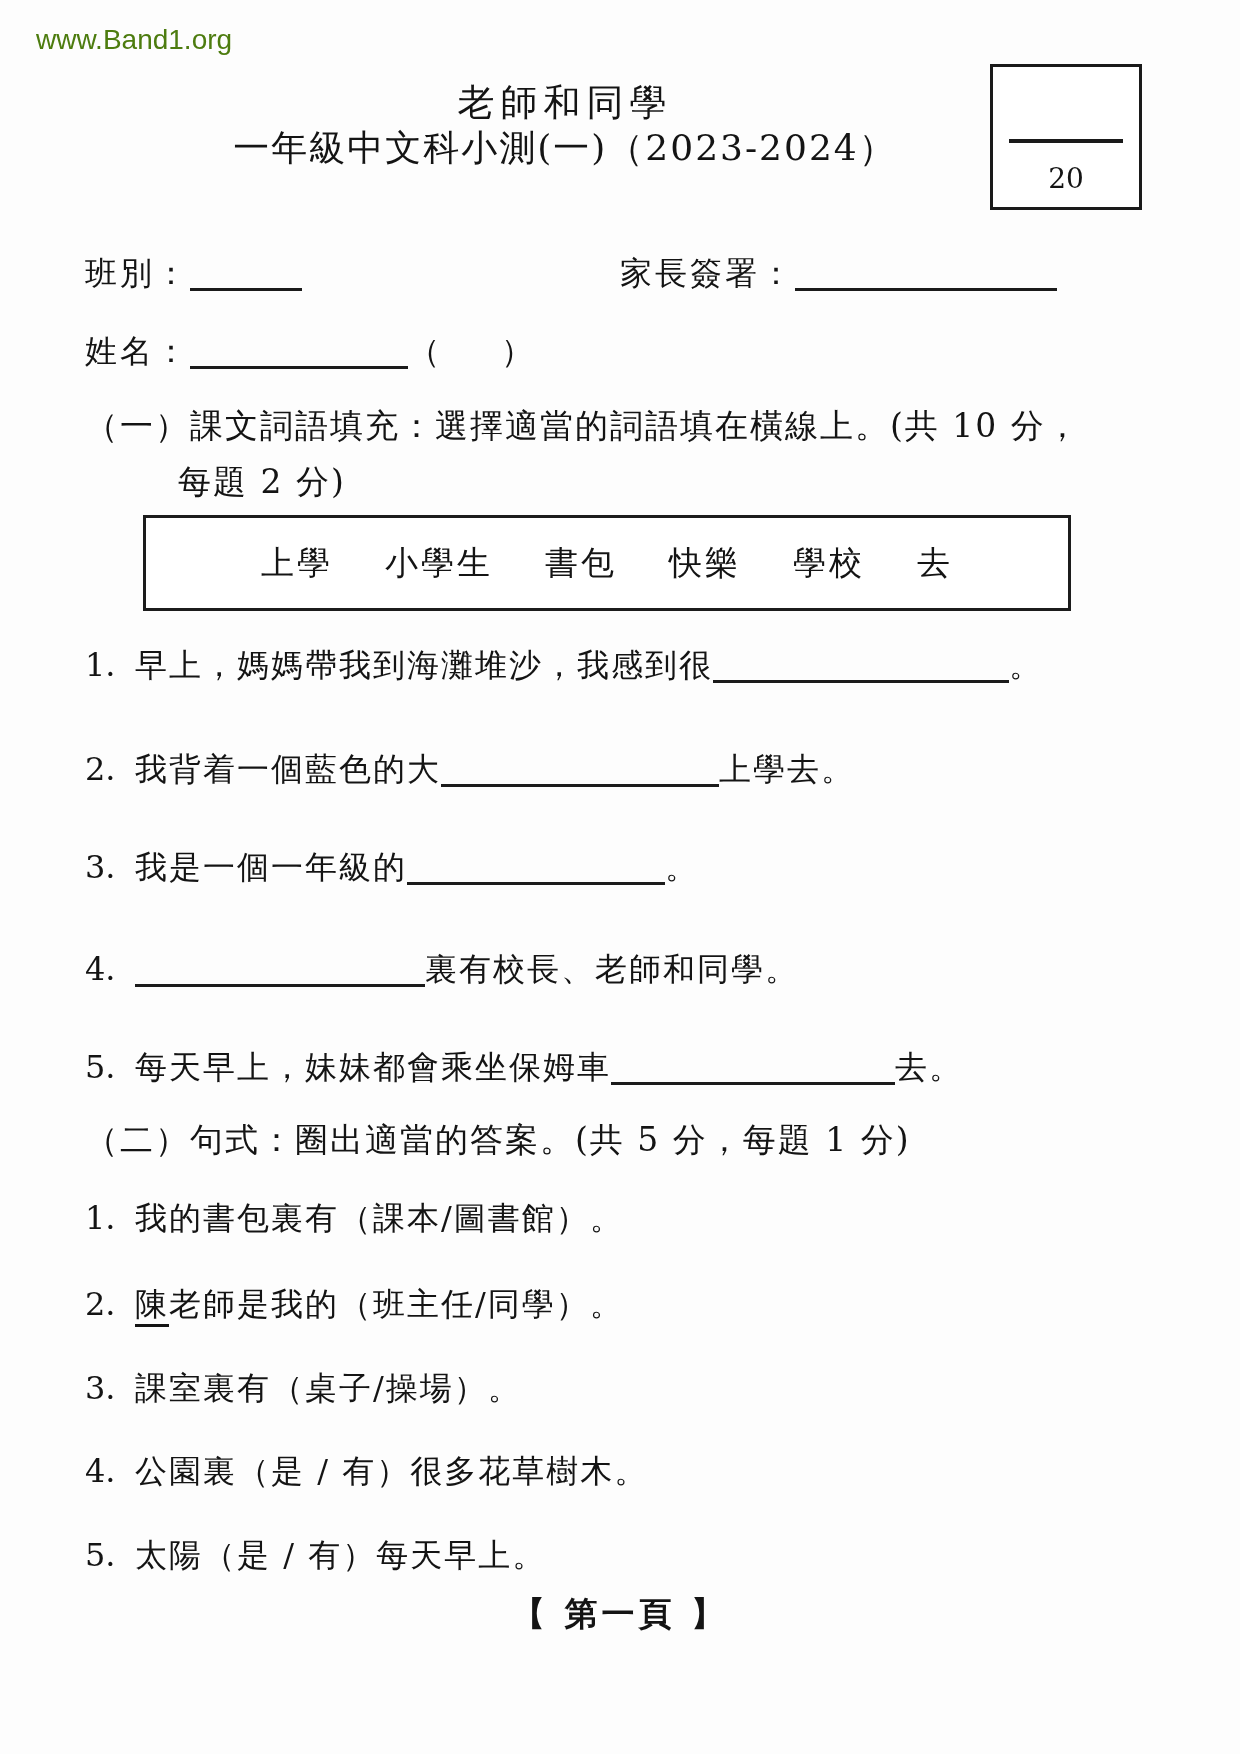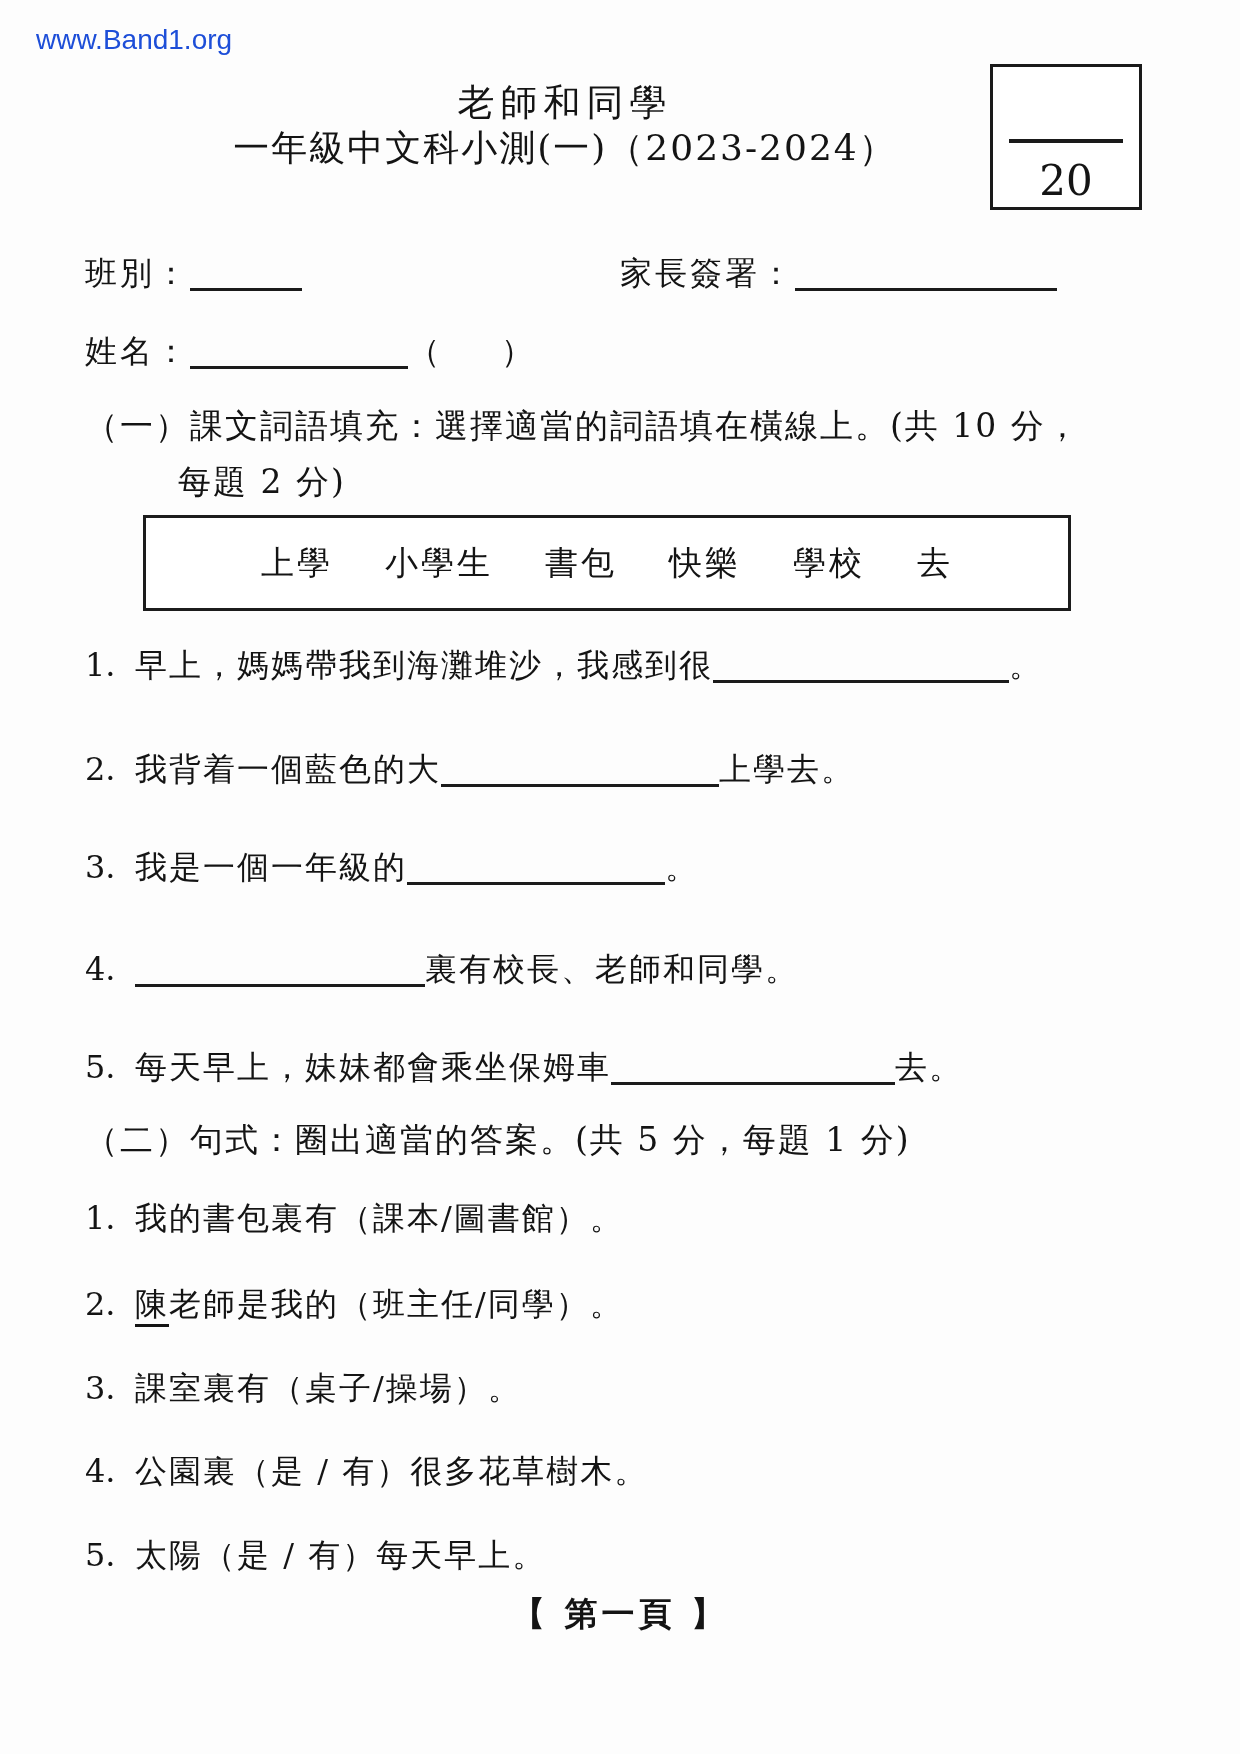--- a/index.html
+++ b/index.html
@@ -4,32 +4,32 @@
 <style>
   html,body{margin:0;padding:0;background:#e8e8e8;}
   .page{
     position:relative;width:1240px;height:1754px;margin:0 auto;
     background:#fdfdfd;color:#141414;
     font-family:"DejaVu Serif","Liberation Serif",serif;
     overflow:hidden;
   }
   .abs{position:absolute;}
   .watermark{
-    left:36px;top:24px;font-size:28px;color:#1d4ed8;
+    left:36px;top:24px;font-size:28px;color:#4d7c0f;
     font-family:"Liberation Sans","DejaVu Sans",sans-serif;
   }
   .titlewrap{left:0;top:0;width:1240px;padding-right:110px;box-sizing:border-box;text-align:center;}
   .school{top:78px;font-size:37px;letter-spacing:6px;}
   .examtitle{top:124px;font-size:36px;letter-spacing:2px;}
   .scorebox{
     left:990px;top:64px;width:146px;height:140px;
     border:3px solid #1a1a1a;background:#fff;
   }
   .scoreline{position:absolute;left:16px;right:16px;top:72px;height:4px;background:#1a1a1a;}
-  .scoreval{position:absolute;left:0;right:0;bottom:2px;text-align:center;font-size:42px;}
+  .scoreval{position:absolute;left:0;right:0;bottom:12px;text-align:center;font-size:28px;}
   .inforow{font-size:32px;letter-spacing:3px;white-space:nowrap;}
   .blank{display:inline-block;height:3px;background:#1b1b1b;vertical-align:-7px;}
   .gap{display:inline-block;}
   .sechead{font-size:33px;font-weight:400;letter-spacing:2px;white-space:nowrap;}
   .wordbox{
     left:143px;top:515px;width:922px;height:90px;
     border:3px solid #1c1c1c;background:#fff;
     display:flex;align-items:center;justify-content:center;gap:52px;
     font-size:33px;letter-spacing:3px;
   }

